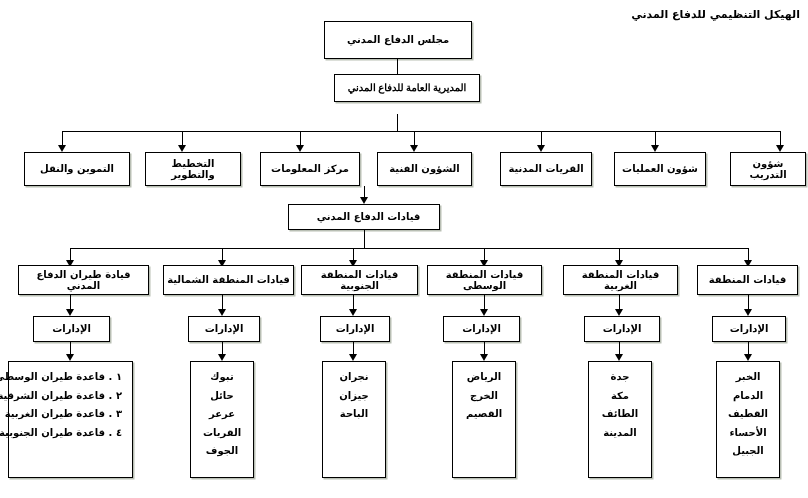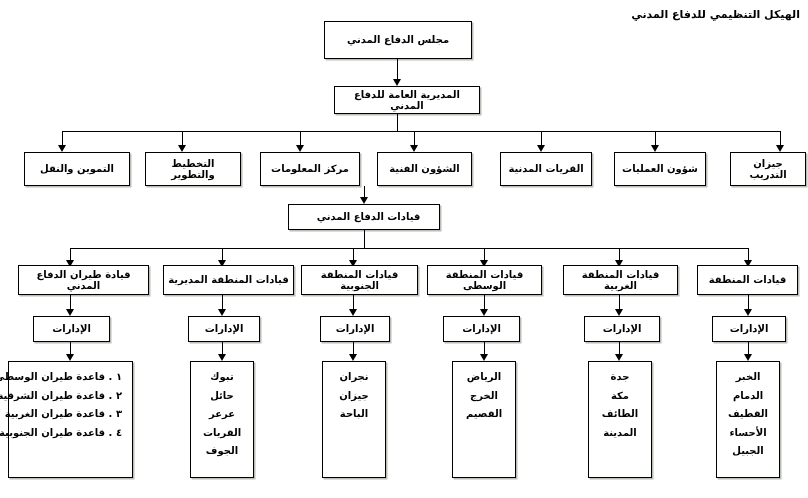--- a/index.html
+++ b/index.html
@@ -83,21 +83,21 @@
 
   <div class="title" style="top:8px; right:8px;">الهيكل التنظيمي للدفاع المدني</div>
 
   <div class="box" id="node-council" style="left:324px; top:21px; width:148px; height:38px;">
     <span class="inner">مجلس الدفاع المدني</span>
   </div>
 
   <div class="ln v" style="left:397px; top:59px; height:22px;"></div>
   <div class="arrow" style="left:393px; top:79px;"></div>
 
-  <div class="box" id="node-directorate" style="left:334px; top:86px; width:146px; height:28px;">
+  <div class="box" id="node-directorate" style="left:334px; top:74px; width:146px; height:28px;font-family:Liberation Serif, serif;">
     <span class="inner">المديرية العامة للدفاع المدني</span>
   </div>
 
   <div class="ln v" style="left:397px; top:114px; height:17px;"></div>
 
   <div class="ln h" style="left:62px; top:131px; width:718px;"></div>
 
   <div class="ln v" style="left:62px;  top:131px; height:16px;"></div>
   <div class="arrow" style="left:58px;  top:145px;"></div>
   <div class="ln v" style="left:182px; top:131px; height:16px;"></div>
@@ -125,21 +125,21 @@
   <div class="box" style="left:377px; top:152px; width:95px; height:34px;">
     <span class="inner">الشؤون الفنية</span>
   </div>
   <div class="box" style="left:500px; top:152px; width:92px; height:34px;">
     <span class="inner">القريات المدنية</span>
   </div>
   <div class="box" style="left:614px; top:152px; width:92px; height:34px;">
     <span class="inner">شؤون العمليات</span>
   </div>
   <div class="box" style="left:730px; top:152px; width:76px; height:34px;">
-    <span class="inner">جيزان التدريب</span>
+    <span class="inner">شؤون التدريب</span>
   </div>
 
   <div class="ln v" style="left:364px; top:186px; height:13px;"></div>
   <div class="arrow" style="left:360px; top:197px;"></div>
 
   <div class="box" id="node-commands-root" style="left:288px; top:204px; width:152px; height:26px;padding-left:9px;">
     <span class="inner">قيادات الدفاع المدني</span>
   </div>
 
   <div class="ln v" style="left:364px; top:230px; height:18px;"></div>
@@ -155,21 +155,21 @@
   <div class="arrow" style="left:480px; top:260px;"></div>
   <div class="ln v" style="left:619px; top:248px; height:14px;"></div>
   <div class="arrow" style="left:615px; top:260px;"></div>
   <div class="ln v" style="left:748px; top:248px; height:14px;"></div>
   <div class="arrow" style="left:744px; top:260px;"></div>
 
   <div class="box" style="left:18px;  top:265px; width:131px; height:30px;">
     <span class="inner">قيادة طيران الدفاع المدني</span>
   </div>
   <div class="box" style="left:163px; top:265px; width:131px; height:30px;">
-    <span class="inner">قيادات المنطقة المديرية</span>
+    <span class="inner">قيادات المنطقة الشمالية</span>
   </div>
   <div class="box" style="left:301px; top:265px; width:117px; height:30px;">
     <span class="inner">قيادات المنطقة الجنوبية</span>
   </div>
   <div class="box" style="left:427px; top:265px; width:115px; height:30px;">
     <span class="inner">قيادات المنطقة الوسطى</span>
   </div>
   <div class="box" style="left:563px; top:265px; width:115px; height:30px;">
     <span class="inner">قيادات المنطقة الغربية</span>
   </div>

